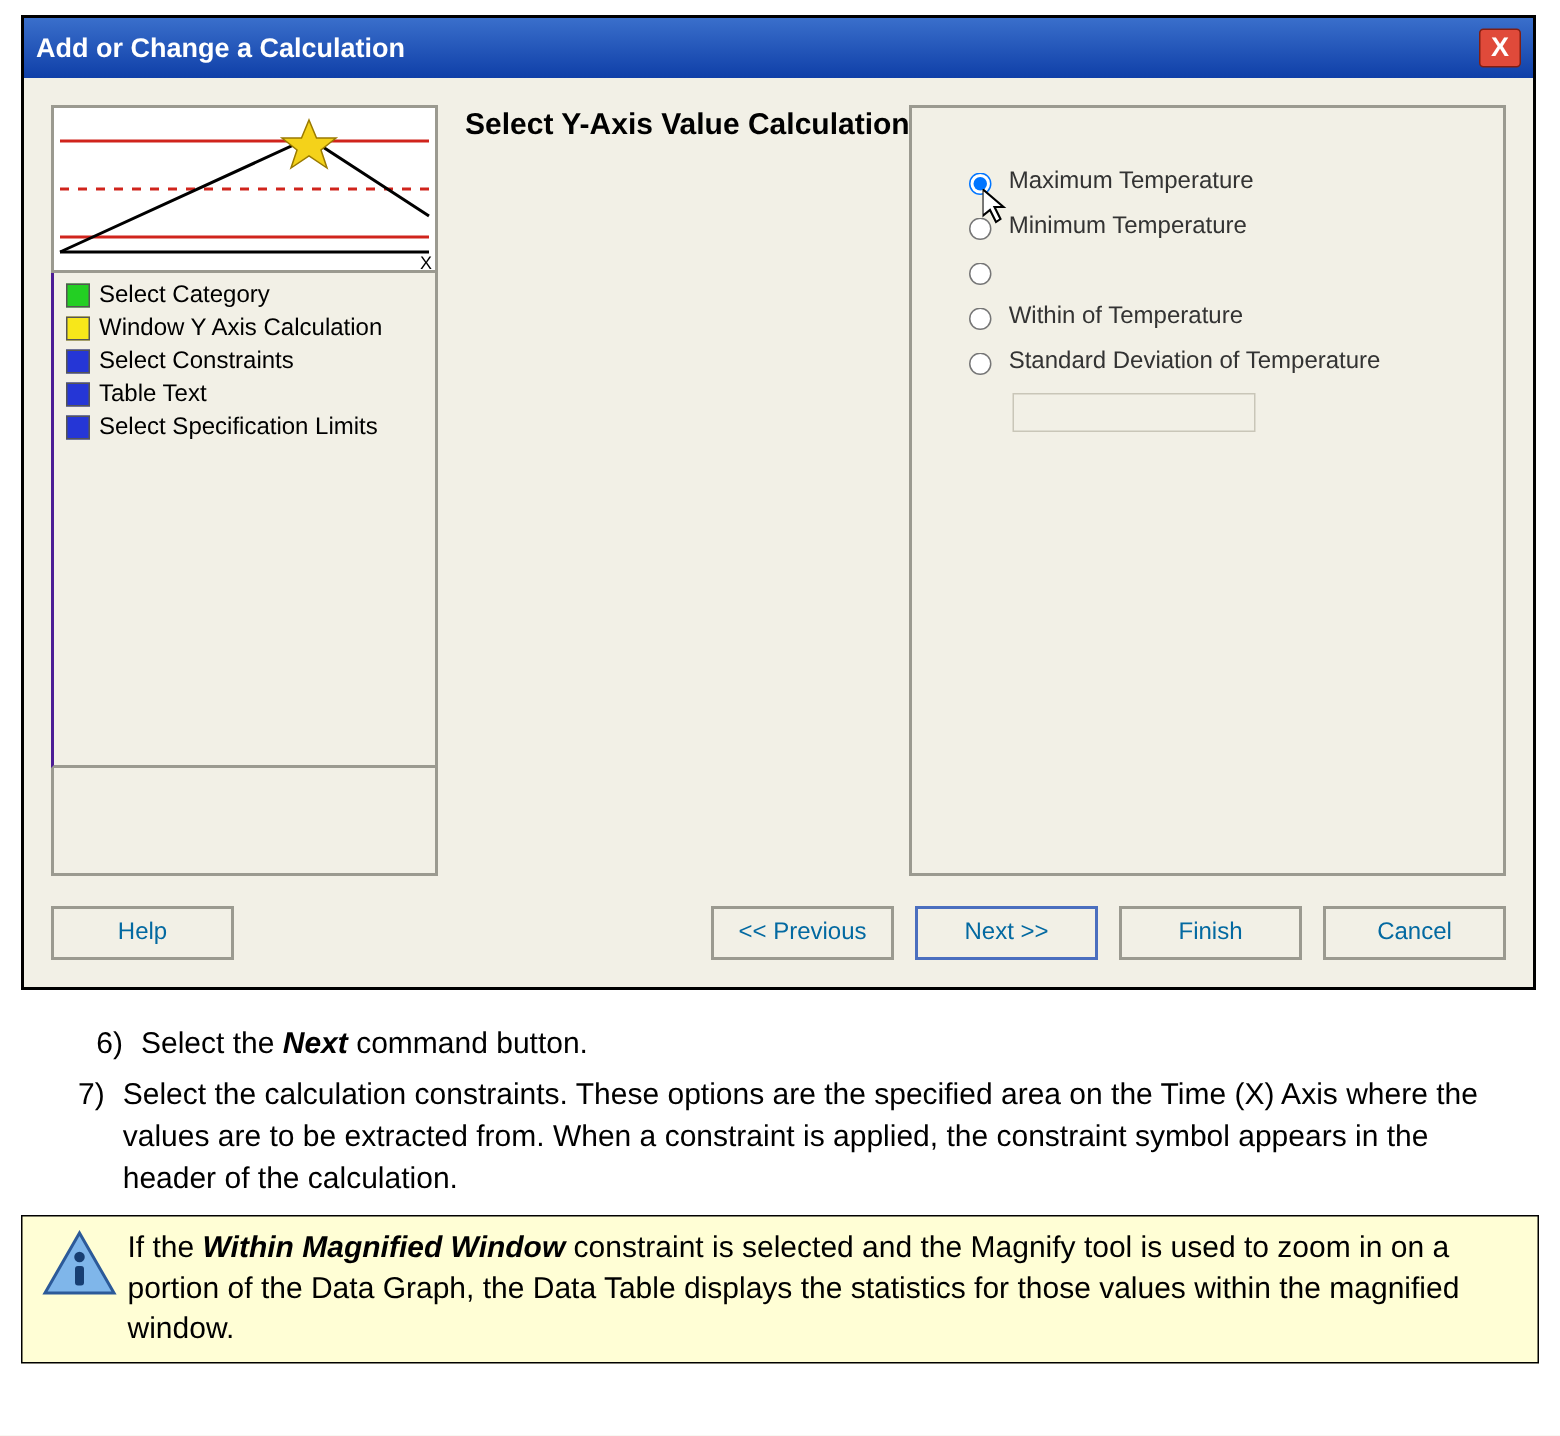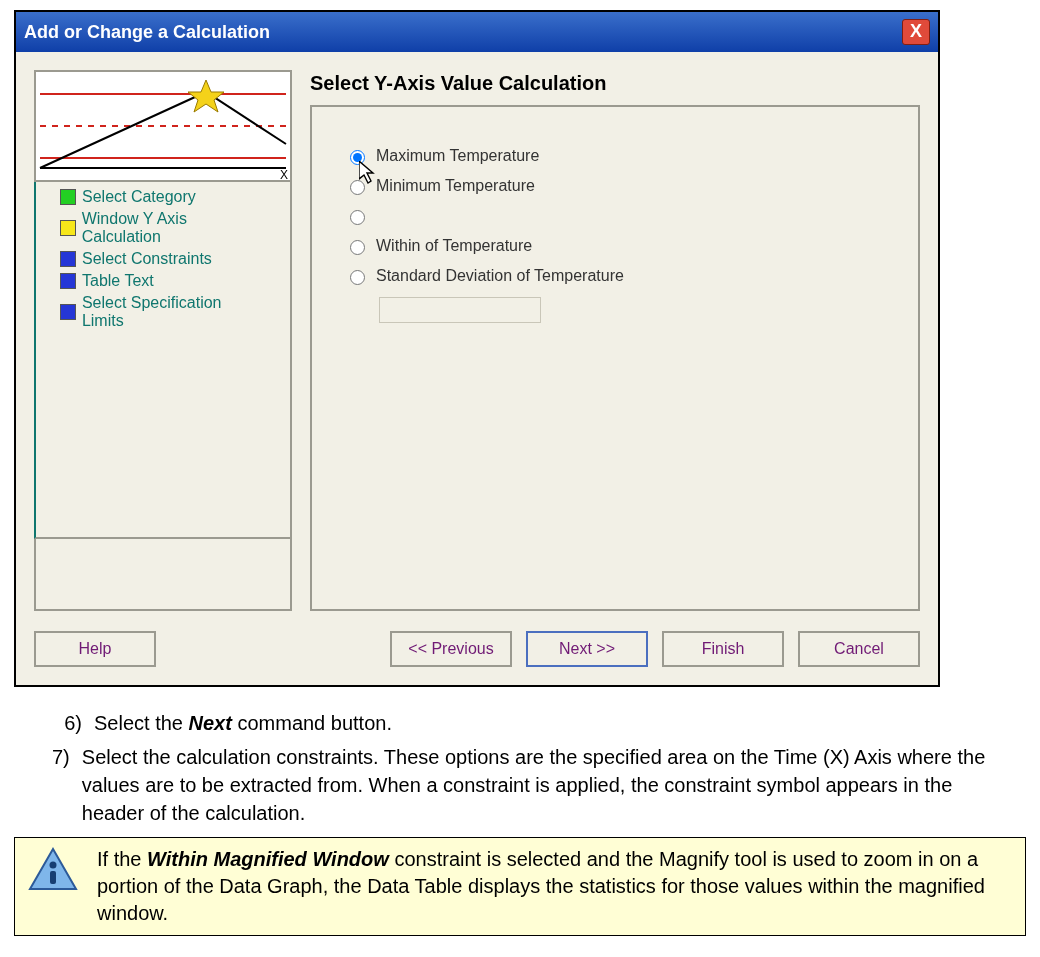--- a/index.html
+++ b/index.html
@@ -11,21 +11,21 @@
     color: #000;
     width: 1040px;
   }
   .page {
     padding: 10px 14px;
   }
 
   
   .dialog {
     border: 2px solid #000;
-    width: 926px;
+    width: 1010px;
     background: #f2f0e6;
     box-sizing: border-box;
   }
   .titlebar {
     background: linear-gradient(#3a6fcb, #0f3fa8);
     color: #fff;
     font-weight: bold;
     font-size: 18px;
     padding: 4px 8px;
     display: flex;
@@ -63,29 +63,29 @@
     background: #fff;
     height: 108px;
     position: relative;
   }
   .preview svg {
     position: absolute;
     inset: 0;
   }
 
   .steps {
-    border-left: 2px solid #0f766e;
+    border-left: 2px solid #4c1d95;
     border-right: 2px solid #9b9a90;
     border-bottom: 2px solid #9b9a90;
     background: #f2f0e6;
     flex: 1;
     min-height: 320px;
-    padding: 4px 24px;
+    padding: 4px 8px;
     font-size: 16px;
-    color: #0f766e;
+    color: #000000;
   }
   .step {
     display: flex;
     align-items: center;
     gap: 6px;
     padding: 2px 0;
   }
   .step .sq {
     width: 14px;
     height: 14px;
@@ -100,21 +100,20 @@
     border: 2px solid #9b9a90;
     border-top: none;
     height: 70px;
     background: #f2f0e6;
   }
 
   
   .right-col {
     flex: 1;
     display: flex;
-    flex-direction: column;
   }
   .panel-title {
     font-weight: bold;
     font-size: 20px;
     padding: 2px 0 10px 0;
     color: #000;
   }
   .options-wrap {
     border: 2px solid #9b9a90;
     border-top: none;
@@ -171,21 +170,21 @@
     gap: 14px;
     justify-content: flex-end;
     padding: 14px 18px 18px 18px;
   }
   .btn {
     min-width: 118px;
     height: 32px;
     border: 2px solid #9b9a90;
     background: #f2f0e6;
     font-size: 16px;
-    color: #701a75;
+    color: #0369a1;
     display: flex;
     align-items: center;
     justify-content: center;
   }
   .btn.primary {
     border: 2px solid #4b6fbf;
   }
   .button-row .spacer { flex: 1; }
 
   
@@ -206,21 +205,21 @@
   }
   .instr-item .txt b { font-style: italic; font-weight: bold; text-align: right; }
 
   
   .note {
     margin-top: 10px;
     border: 1px solid #000;
     background: #fffed5;
     display: flex;
     align-items: flex-start;
-    gap: 18px;
+    gap: 6px;
     padding: 8px 12px;
     font-size: 20px;
     line-height: 1.35;
   }
   .note .icon {
     flex: 0 0 52px;
     height: 48px;
     display: flex;
     align-items: center;
     justify-content: center;

